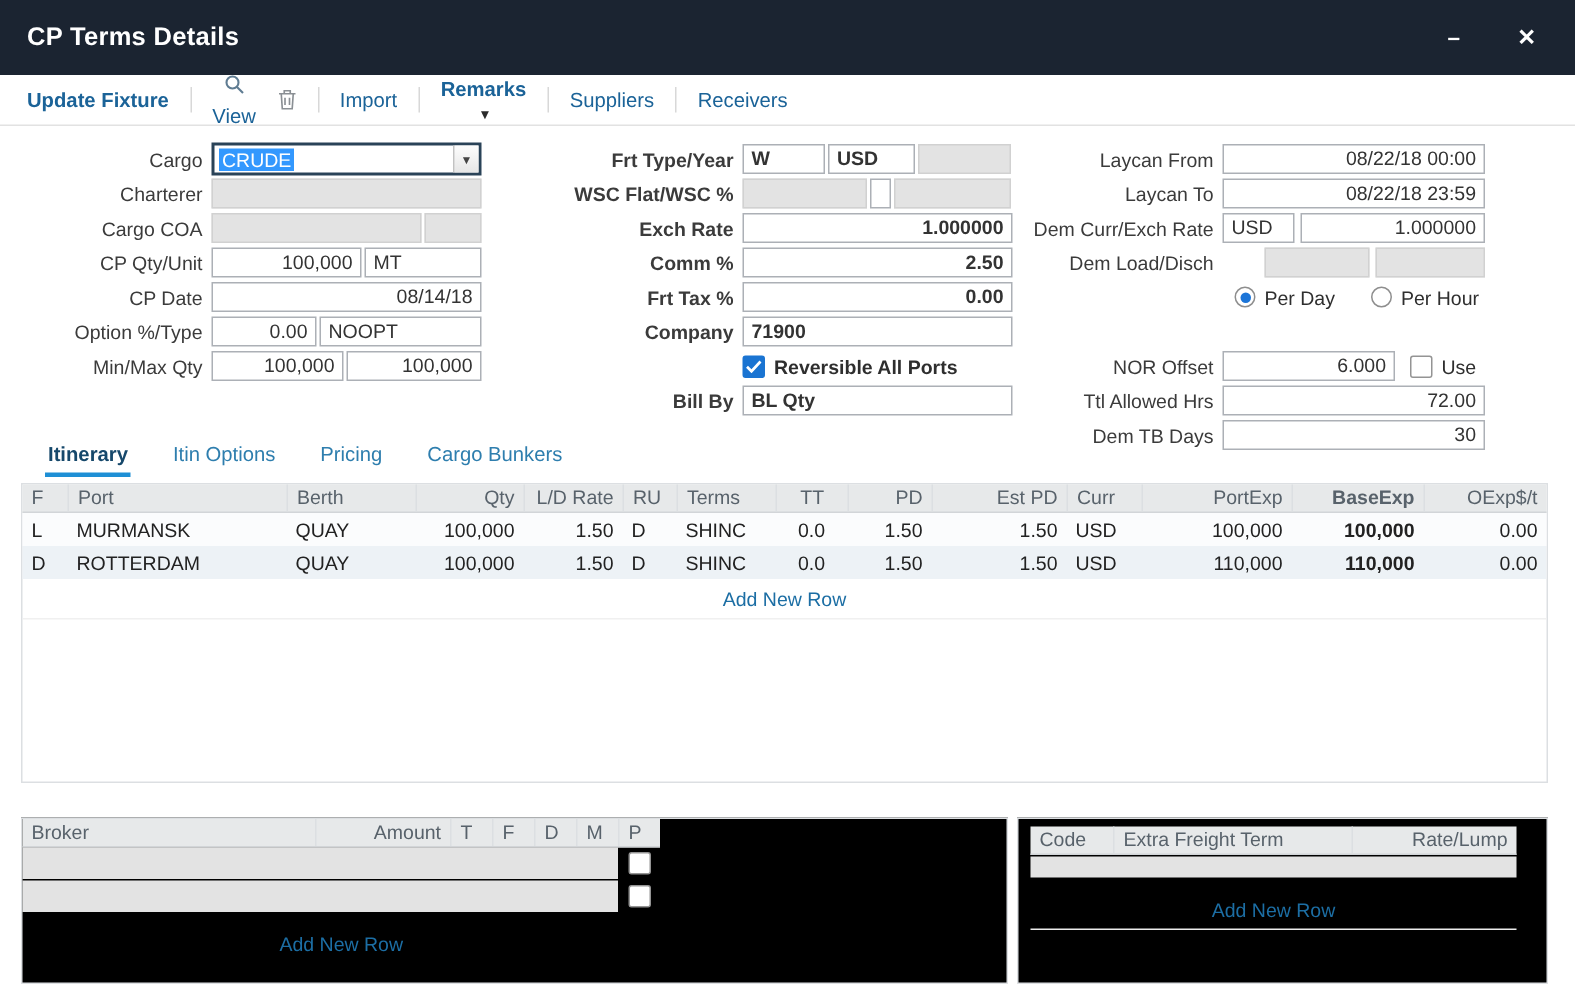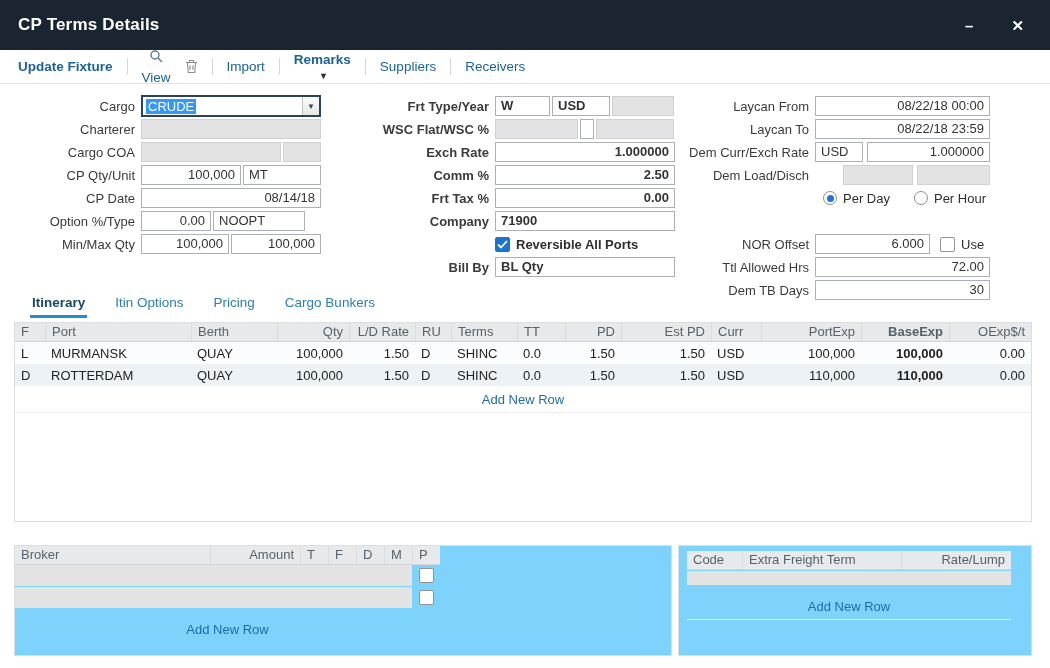--- a/index.html
+++ b/index.html
@@ -34,21 +34,21 @@
   .col-left  .lab { width:127px; }
   .col-mid   .lab { width:140px; }
   .col-right .lab { width:135px; }
   .f { height:20px; border:1px solid #acb0b6; background:#fff; padding:0 5px; font-size:13px;
        line-height:18px; white-space:nowrap; overflow:hidden; }
   .f.r { text-align:right; }
   .f.d { background:#e3e3e3; border-color:#d1d1d1; }
   .g2 { margin-left:2px; } .g4 { margin-left:4px; }
   .w14{width:14px;} .w38{width:38px;} .w48{width:48px;} .w55{width:55px;} .w58{width:58px;}
   .w62{width:62px;} .w70{width:70px;} .w73{width:73px;} .w78{width:78px;}
-  .w83{width:83px;} .w88{width:88px;} .w90{width:90px;} .w100{width:100px;} .w108{width:92px;}
+  .w83{width:83px;} .w88{width:88px;} .w90{width:90px;} .w100{width:100px;} .w108{width:108px;}
   .w115{width:115px;} .w123{width:123px;} .w140{width:140px;} .w175{width:175px;} .w180{width:180px;}
 
   
   .combo { width:180px; height:22px; border:2px solid #2a4358; background:#fff; display:flex;
            align-items:center; padding-left:3px; cursor:pointer; }
   .combo-text { background:#3398fe; color:#fff; padding:0 2px; font-size:13px; }
   .combo-btn { margin-left:auto; width:17px; height:100%; background:linear-gradient(#fdfdfd,#e6e6e6);
                border-left:1px solid #c2c2c2; display:flex; align-items:center; justify-content:center;
                font-size:8px; color:#444; }
 
@@ -74,28 +74,28 @@
                 border:1px solid #dcdfe2; background:#fff; }
   .grid-header { display:flex; background:#e7e9ea; border-bottom:1px solid #d2d5d8; height:19px;
                  align-items:center; color:#58626b; }
   .grid-header > div { padding:0 6px; white-space:nowrap; overflow:hidden; border-left:1px solid #dcdfe2; height:100%; line-height:18px; }
   .grid-header > div:first-child { border-left:none; }
   .grid-row { display:flex; height:22px; align-items:center; color:#222; }
   .grid-row > div { padding:0 6px; white-space:nowrap; overflow:hidden; }
   .row-even { background:#fbfcfd; }
   .row-odd  { background:#edf2f6; }
   .c0{width:30px;} .c1{width:146px;} .c2{width:86px;} .c3{width:72px;text-align:right;}
-  .c4{width:66px;text-align:right;} .c5{width:36px;} .c6{width:66px;} .c7{width:48px;text-align:left;}
+  .c4{width:66px;text-align:right;} .c5{width:36px;} .c6{width:66px;} .c7{width:48px;text-align:center;}
   .c8{width:56px;text-align:right;} .c9{width:90px;text-align:right;} .c10{width:50px;}
   .c11{width:100px;text-align:right;} .c12{width:88px;text-align:right;font-weight:bold;} .c13{width:82px;text-align:right;}
   .add-row { text-align:center; color:#1c6ea4; padding:6px 0 5px; cursor:pointer;
              border-bottom:1px solid #f0f0f0; font-size:13px; }
 
   
-  .panel { position:absolute; top:545px; border:1px solid #dcdfe2; background:#7dd3fc; height:111px; }
+  .panel { position:absolute; top:545px; border:1px solid #dcdfe2; background:#000000; height:111px; }
   .broker-panel { left:14px; width:658px; }
   .extra-panel { left:678px; width:354px; }
   .b0{width:195px;} .b1{width:90px;text-align:right;} .bn{width:28px;}
   .broker-head { width:425px; }
   .b-row { display:flex; height:21px; margin-bottom:1px; align-items:center; }
   .b-gray { width:397px; height:100%; background:#e3e3e3; }
   .b-check { width:28px; display:flex; justify-content:center; }
   .broker-add { width:425px; border-bottom:none; margin-top:8px; }
   .extra-inner { padding:5px 20px 0 8px; }
   .e0{width:55px;} .e1{flex:1;} .e2{width:110px;text-align:right;}

